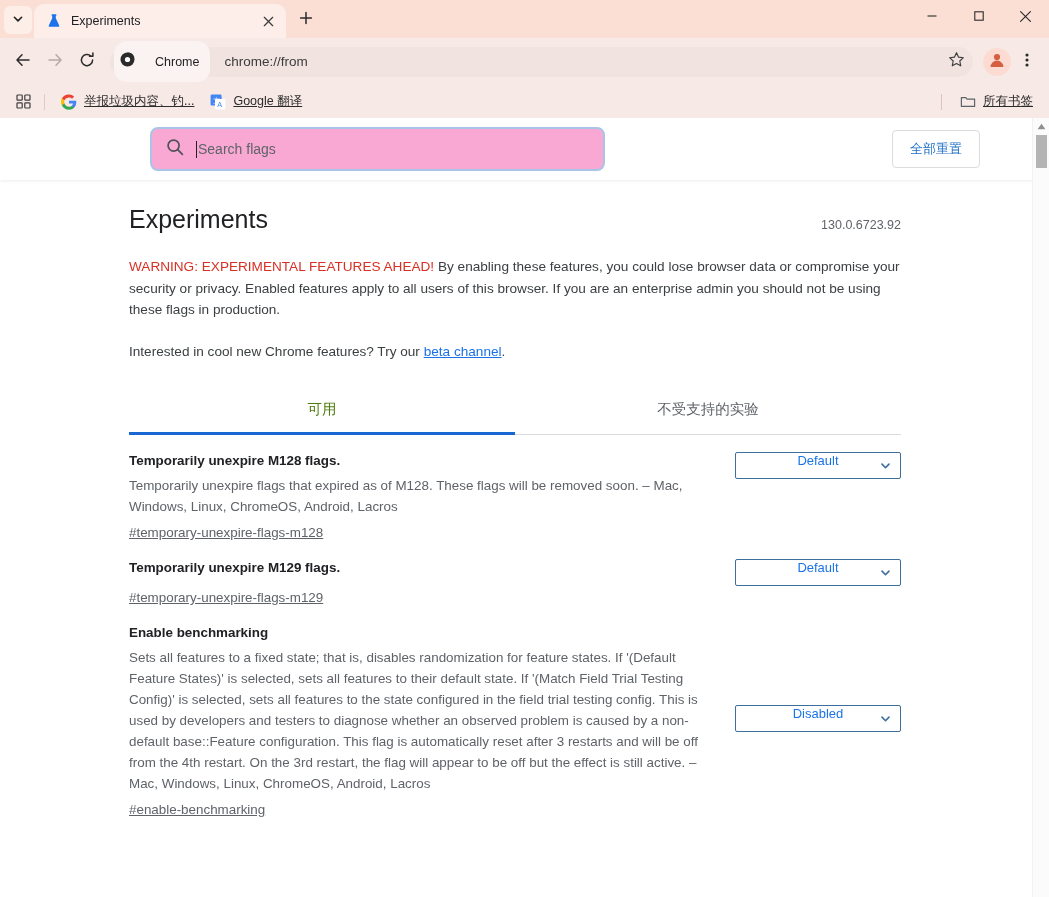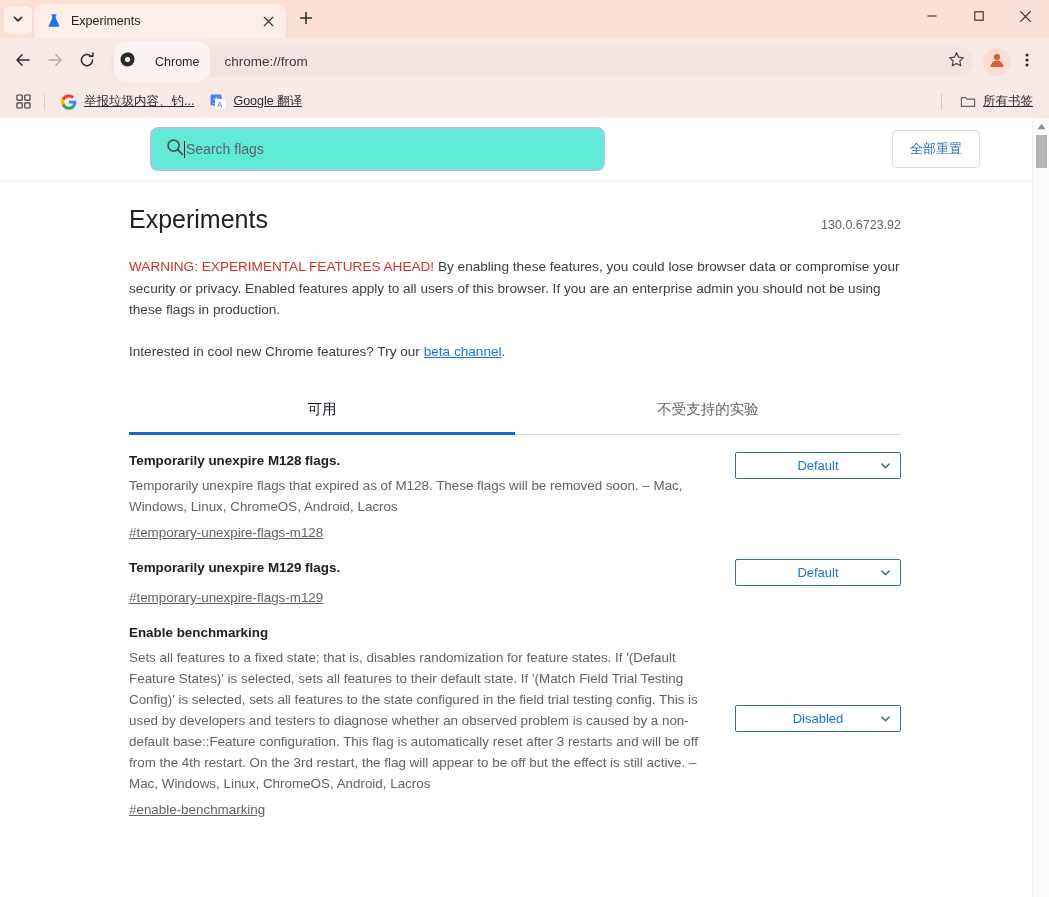--- a/index.html
+++ b/index.html
@@ -156,26 +156,27 @@
     display: flex;
     align-items: center;
     padding: 0 24px 0 150px;
     box-shadow: 0 1px 3px rgba(0,0,0,0.08);
     position: relative;
     z-index: 5;
   }
   .search-wrap {
     width: 455px;
     height: 44px;
-    background: #5eead4;
+    background: #f9a8d4;
     border: 2px solid #aac4e8;
     border-radius: 8px;
     display: flex;
     align-items: center;
     padding: 0 14px;
+    gap: 12px;
     flex: 0 0 auto;
   }
   .search-input-fake {
     flex: 1 1 auto;
     font-size: 14px;
     color: #5f6368;
     display: flex;
     align-items: center;
     position: relative;
   }
@@ -242,21 +243,21 @@
   }
   .tabs-tab {
     flex: 1 1 0;
     text-align: center;
     font-size: 14.5px;
     padding: 12px 0 13px 0;
     color: #5f6368;
     border-bottom: 3px solid transparent;
     margin-bottom: -1px;
   }
-  .tabs-tab.active { color: #0f172a; border-bottom-color: #1967d2; text-align: center; }
+  .tabs-tab.active { color: #4d7c0f; border-bottom-color: #1967d2; text-align: center; }
 
   .flag-list { margin-top: 0; }
   .flag-row {
     display: flex;
     align-items: flex-start;
     padding: 17px 0 0 0;
     position: relative;
   }
   .flag-text { flex: 1 1 auto; padding-right: 14px; min-width: 0; }
   .flag-name {
@@ -284,21 +285,21 @@
   .flag-select {
     width: 166px;
     height: 27px;
     border: 1px solid #3c6e9e;
     border-radius: 2px;
     background: #ffffff;
     color: #1a73e8;
     font-size: 13px;
     font-family: "Liberation Sans", sans-serif;
     display: flex;
-    align-items: center;
+    align-items: flex-start;
     justify-content: center;
     position: relative;
   }
   .flag-select .chev {
     position: absolute;
     right: 9px; top: 50%; transform: translateY(-50%);
     display: flex;
   }
 
   

